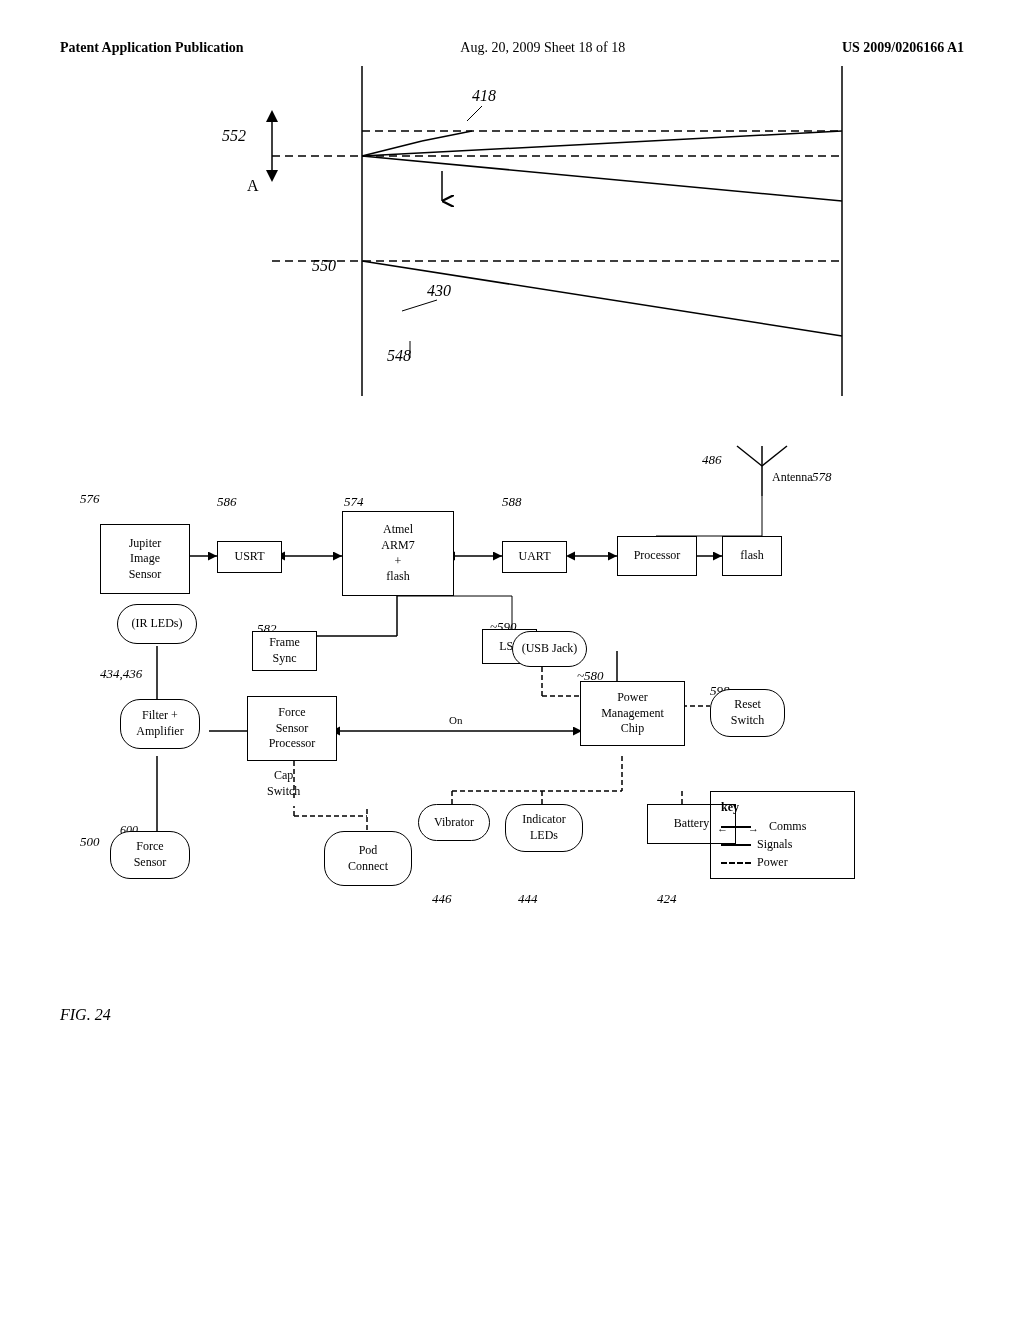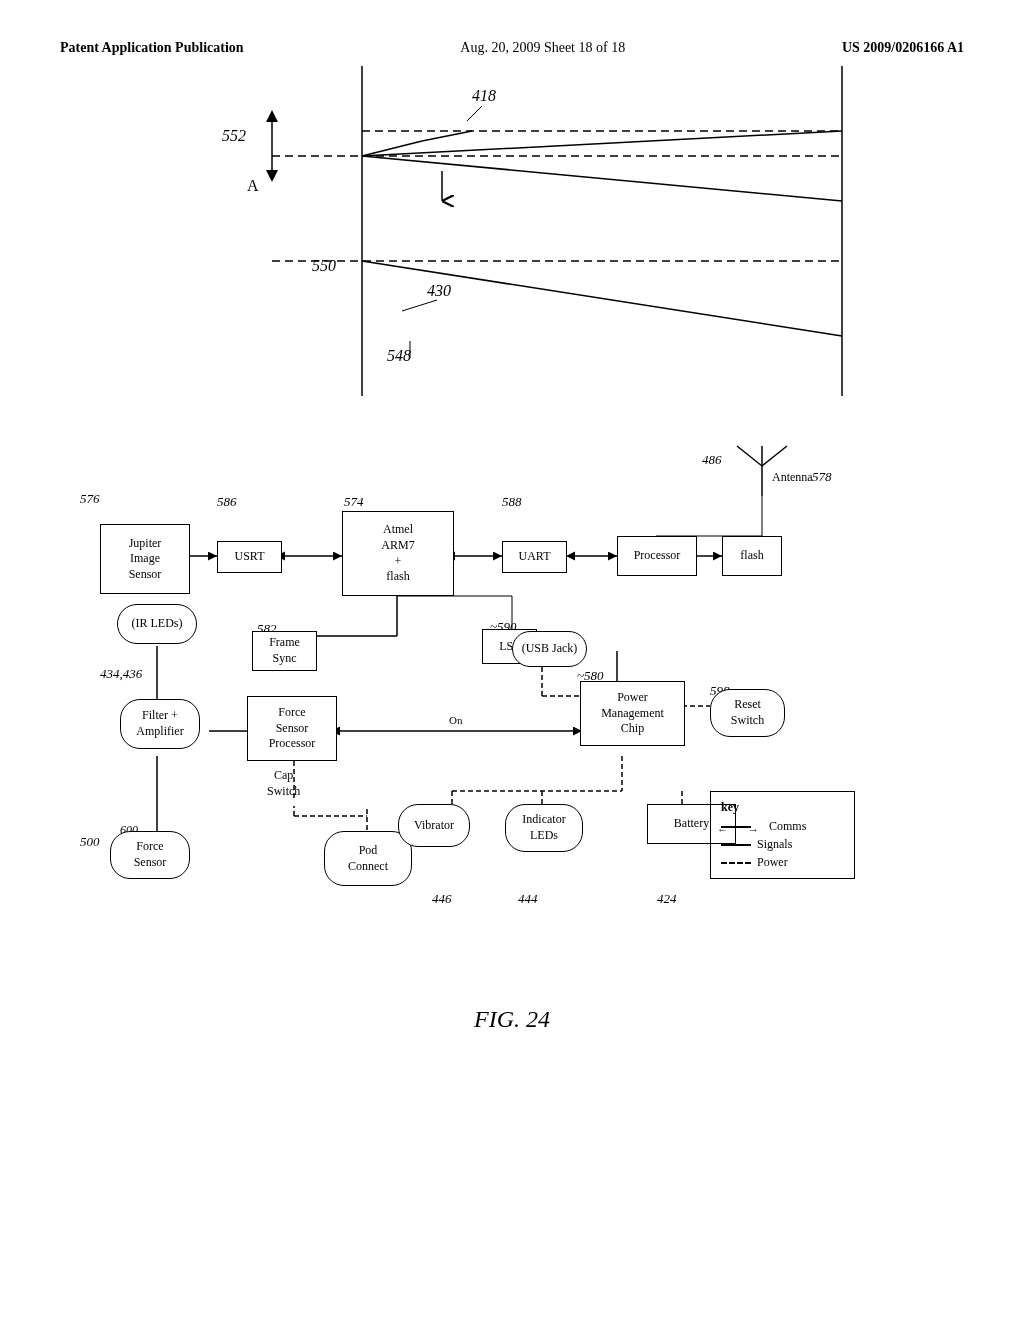--- a/index.html
+++ b/index.html
@@ -54,23 +54,23 @@
 
     
     .fig24-container {
       width: 100%;
       position: relative;
       height: 560px;
       margin-bottom: 10px;
     }
 
     .fig24-label {
-      text-align: center;
+      text-align: left;
       font-style: italic;
-      font-size: 24px;
+      font-size: 16px;
       margin-top: 8px;
     }
 
     
     .bd-box {
       position: absolute;
       border: 1.5px solid #000;
       background: #fff;
       display: flex;
       align-items: center;
@@ -277,21 +277,21 @@
       <div class="bd-box" style="left:518px;top:245px;width:105px;height:65px;">Power<br>Management<br>Chip</div>
 
       <div class="bd-box rounded" style="left:648px;top:253px;width:75px;height:48px;">Reset<br>Switch</div>
 
       <div style="position:absolute;left:205px;top:332px;font-size:12px;line-height:1.3;text-align:center;">Cap<br>Switch</div>
 
       <div class="bd-box rounded" style="left:48px;top:395px;width:80px;height:48px;">Force<br>Sensor</div>
 
       <div class="bd-box rounded" style="left:262px;top:395px;width:88px;height:55px;">Pod<br>Connect</div>
 
-      <div class="bd-box rounded" style="left:336px;top:368px;width:72px;height:43px;">Vibrator</div>
+      <div class="bd-box rounded" style="left:356px;top:368px;width:72px;height:37px;">Vibrator</div>
 
       <div class="bd-box rounded" style="left:443px;top:368px;width:78px;height:48px;">Indicator<br>LEDs</div>
 
       <div class="bd-box" style="left:585px;top:368px;width:89px;height:40px;">Battery</div>
 
       <div style="position:absolute;left:648px;top:355px;width:145px;border:1.5px solid #000;padding:8px 10px;font-size:12px;">
         <div style="font-weight:bold;margin-bottom:4px;">key</div>
         <div style="display:flex;align-items:center;margin-bottom:3px;">
           <span style="display:inline-block;width:30px;height:0;border-top:2px solid #000;margin-right:4px;position:relative;">
             <span style="position:absolute;left:-4px;top:-6px;font-size:11px;">←</span>

